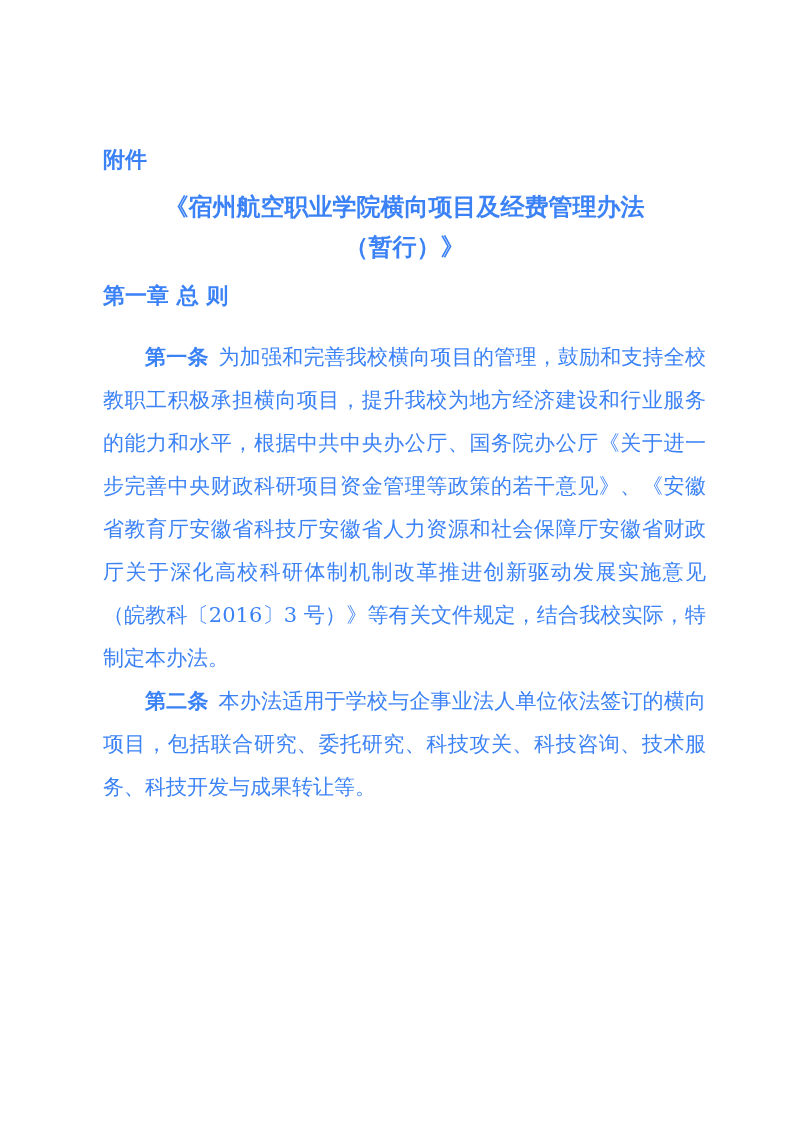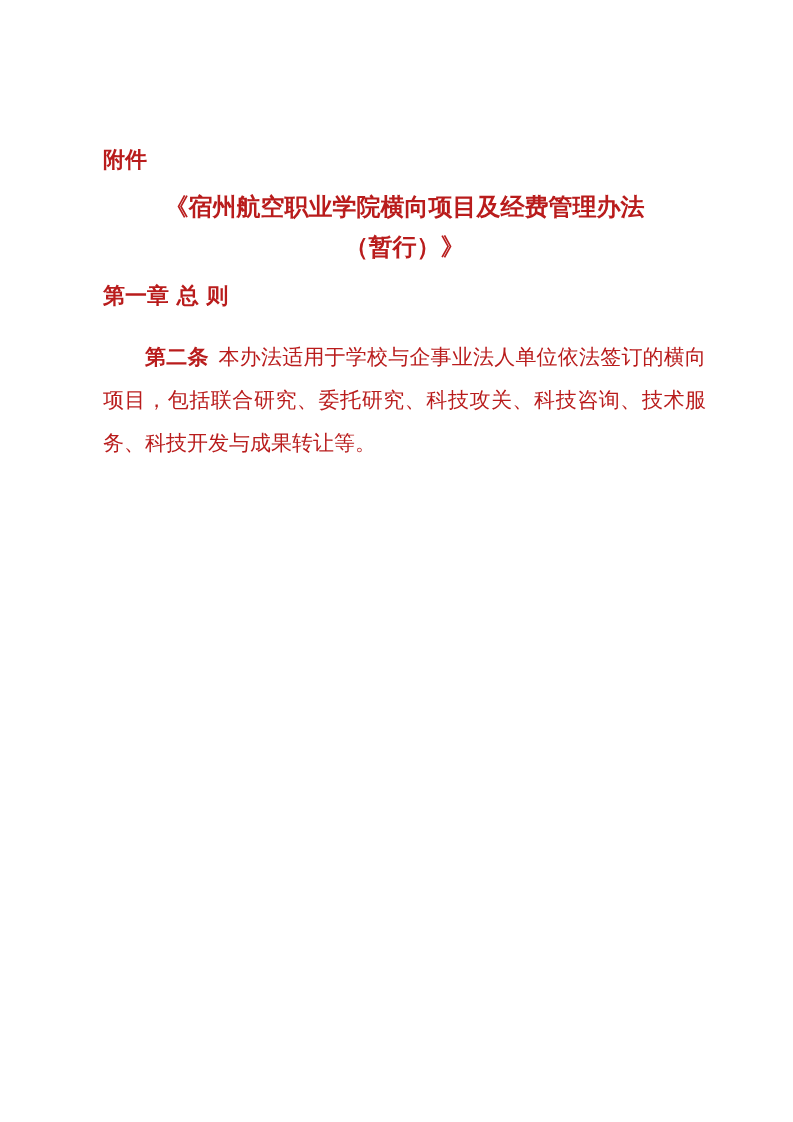--- a/index.html
+++ b/index.html
@@ -5,21 +5,21 @@
     html, body {
       margin: 0;
       padding: 0;
       background: #ffffff;
     }
     .page {
       position: relative;
       width: 793px;
       height: 1122px;
       background: #ffffff;
-      color: #b91c1c;
+      color: #3b82f6;
       box-sizing: border-box;
       padding: 147px 87px 0 103px;
       overflow: hidden;
       font-family: "DejaVu Serif", "Liberation Serif", serif;
     }
     .attachment-label {
       font-family: "DejaVu Sans", "Liberation Sans", sans-serif;
       font-weight: bold;
       font-size: 22px;
       line-height: 26px;
@@ -68,20 +68,23 @@
 
   <h1 class="doc-title">
     <span>《宿州航空职业学院横向项目及经费管理办法</span><br>
     <span>（暂行）》</span>
   </h1>
 
   <h2 class="chapter-heading">第一章  总 则</h2>
 
   <div class="body-text">
 
+    <p class="article">
+      <span class="article-label">第一条</span><span>为加强和完善我校横向项目的管理，鼓励和支持全校教职工积极承担横向项目，提升我校为地方经济建设和行业服务的能力和水平，根据中共中央办公厅、国务院办公厅《关于进一步完善中央财政科研项目资金管理等政策的若干意见》、《安徽省教育厅安徽省科技厅安徽省人力资源和社会保障厅安徽省财政厅关于深化高校科研体制机制改革推进创新驱动发展实施意见（皖教科〔2016〕3 号）》等有关文件规定，结合我校实际，特制定本办法。</span>
+    </p>
 
     <p class="article">
       <span class="article-label">第二条</span><span>本办法适用于学校与企事业法人单位依法签订的横向项目，包括联合研究、委托研究、科技攻关、科技咨询、技术服务、科技开发与成果转让等。</span>
     </p>
 
 
   </div>
 
 </div>
 

